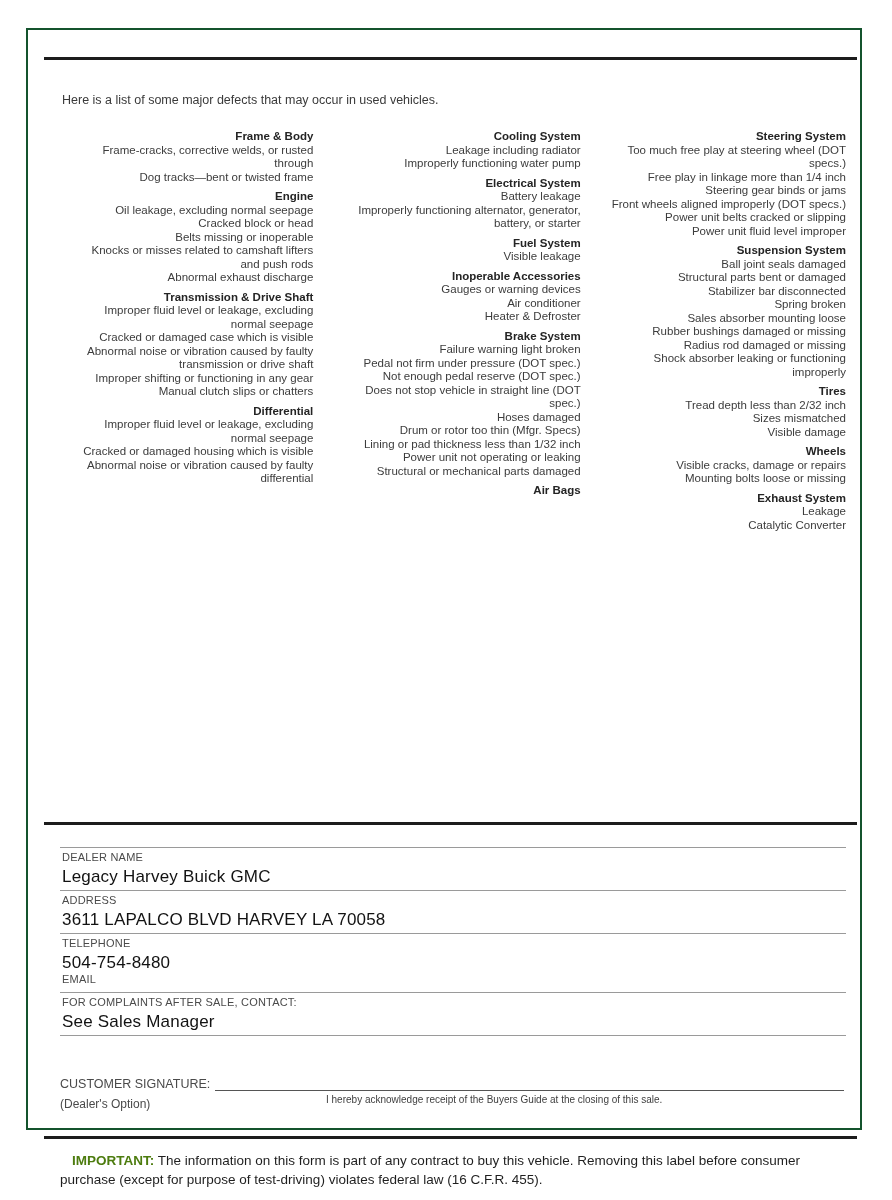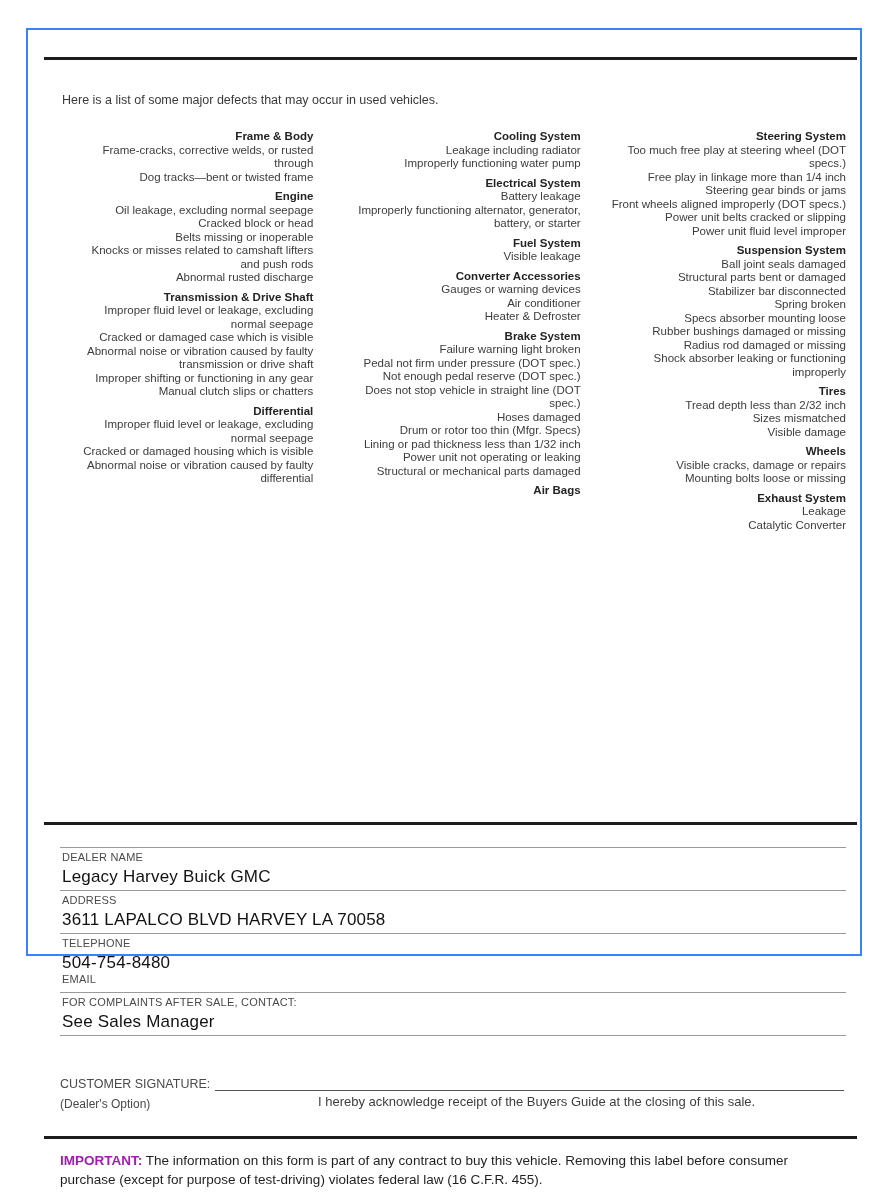--- a/index.html
+++ b/index.html
@@ -1,22 +1,22 @@
 <!DOCTYPE html>
 <html><head>
 <meta charset="utf-8">
 <style>
   html,body { margin:0; padding:0; background:#fff; }
   .page {
     position:relative; width:892px; height:1200px; background:#ffffff;
     font-family:"Liberation Sans", sans-serif; overflow:hidden;
   }
   .border-box {
-    position:absolute; left:26px; top:28px; width:836px; height:928px;
-    border:2px solid #3b82f6; box-sizing:border-box; background:#fff;
+    position:absolute; left:26px; top:28px; width:836px; height:1102px;
+    border:2px solid #14532d; box-sizing:border-box; background:#fff;
   }
   .top-rule { height:3px; background:#1c1c1c; margin:27px 3px 0 16px; }
   .intro { margin:33px 20px 0 34px; font-size:12.5px; color:#3a3a3a; }
   .columns { display:flex; margin:23px 14px 0 34px; }
   .col { width:254px; margin-right:16px;text-align:right; }
   .col:last-child { width:252px; margin-right:0; }
   .section { margin-top:6px; }
   .section:first-child { margin-top:0; }
   .sec-title { font-weight:bold; font-size:11.5px; color:#242424; line-height:13.5px; }
   .item {
@@ -30,24 +30,24 @@
   .f-label { font-size:11px; color:#4a4a4a; letter-spacing:0.2px; }
   .f-value { font-size:17px; color:#121212; margin-top:4px; letter-spacing:0.2px; }
   .tel-row { display:flex;flex-direction:column; }
   .tel-part { width:393px; }
   .email-part { flex:1; }
   .sig-row { display:flex; align-items:flex-end; margin:40px 16px 0 32px;text-align:right; }
   .sig-label { font-size:12.5px; color:#4a4a4a; white-space:nowrap; }
   .sig-line { flex:1; border-bottom:1.5px solid #555; height:14px; margin-left:5px; }
   .sig-sub-row { position:relative; margin:3px 16px 0 32px; height:16px; }
   .sig-sub { font-size:12px; color:#4a4a4a; }
-  .sig-ack { position:absolute; left:258px; top:0; font-size:13px; color:#3e3e3e; }
+  .sig-ack { position:absolute; left:266px; top:0; font-size:10px; color:#3e3e3e; }
   .important-rule { height:3px; background:#1c1c1c; margin:26px 3px 0 16px; }
   .important { margin:12px 24px 0 32px; font-size:13.5px; color:#1f1f1f; line-height:19px; }
-  .important b { color:#a21caf; }
+  .important b { color:#4d7c0f;margin-left:12px; }
 </style>
 </head>
 <body>
 
 <div class="page">
   <div class="border-box">
 
     <div class="top-rule"></div>
 
     <div class="intro">Here is a list of some major defects that may occur in used vehicles.</div>
@@ -58,21 +58,21 @@
             <div class="sec-title">Frame &amp; Body</div>
             <div class="item">Frame-cracks, corrective welds, or rusted through</div>
             <div class="item">Dog tracks—bent or twisted frame</div>
           </div>
           <div class="section">
             <div class="sec-title">Engine</div>
             <div class="item">Oil leakage, excluding normal seepage</div>
             <div class="item">Cracked block or head</div>
             <div class="item">Belts missing or inoperable</div>
             <div class="item">Knocks or misses related to camshaft lifters and push rods</div>
-            <div class="item">Abnormal rusted discharge</div>
+            <div class="item">Abnormal exhaust discharge</div>
           </div>
           <div class="section">
             <div class="sec-title">Transmission &amp; Drive Shaft</div>
             <div class="item">Improper fluid level or leakage, excluding normal seepage</div>
             <div class="item">Cracked or damaged case which is visible</div>
             <div class="item">Abnormal noise or vibration caused by faulty transmission or drive shaft</div>
             <div class="item">Improper shifting or functioning in any gear</div>
             <div class="item">Manual clutch slips or chatters</div>
           </div>
           <div class="section">
@@ -91,21 +91,21 @@
           <div class="section">
             <div class="sec-title">Electrical System</div>
             <div class="item">Battery leakage</div>
             <div class="item">Improperly functioning alternator, generator, battery, or starter</div>
           </div>
           <div class="section">
             <div class="sec-title">Fuel System</div>
             <div class="item">Visible leakage</div>
           </div>
           <div class="section">
-            <div class="sec-title">Converter Accessories</div>
+            <div class="sec-title">Inoperable Accessories</div>
             <div class="item">Gauges or warning devices</div>
             <div class="item">Air conditioner</div>
             <div class="item">Heater &amp; Defroster</div>
           </div>
           <div class="section">
             <div class="sec-title">Brake System</div>
             <div class="item">Failure warning light broken</div>
             <div class="item">Pedal not firm under pressure (DOT spec.)</div>
             <div class="item">Not enough pedal reserve (DOT spec.)</div>
             <div class="item">Does not stop vehicle in straight line (DOT spec.)</div>
@@ -128,21 +128,21 @@
             <div class="item">Front wheels aligned improperly (DOT specs.)</div>
             <div class="item">Power unit belts cracked or slipping</div>
             <div class="item">Power unit fluid level improper</div>
           </div>
           <div class="section">
             <div class="sec-title">Suspension System</div>
             <div class="item">Ball joint seals damaged</div>
             <div class="item">Structural parts bent or damaged</div>
             <div class="item">Stabilizer bar disconnected</div>
             <div class="item">Spring broken</div>
-            <div class="item">Specs absorber mounting loose</div>
+            <div class="item">Sales absorber mounting loose</div>
             <div class="item">Rubber bushings damaged or missing</div>
             <div class="item">Radius rod damaged or missing</div>
             <div class="item">Shock absorber leaking or functioning improperly</div>
           </div>
           <div class="section">
             <div class="sec-title">Tires</div>
             <div class="item">Tread depth less than 2/32 inch</div>
             <div class="item">Sizes mismatched</div>
             <div class="item">Visible damage</div>
           </div>

